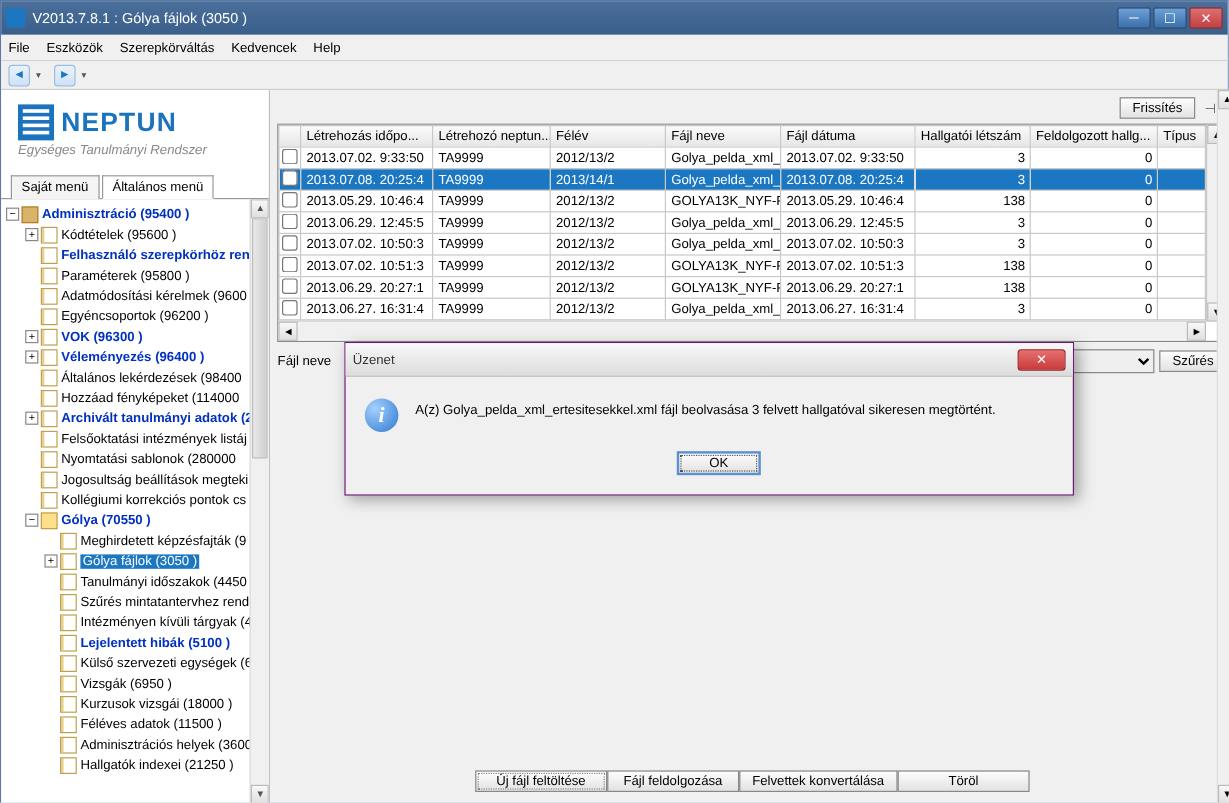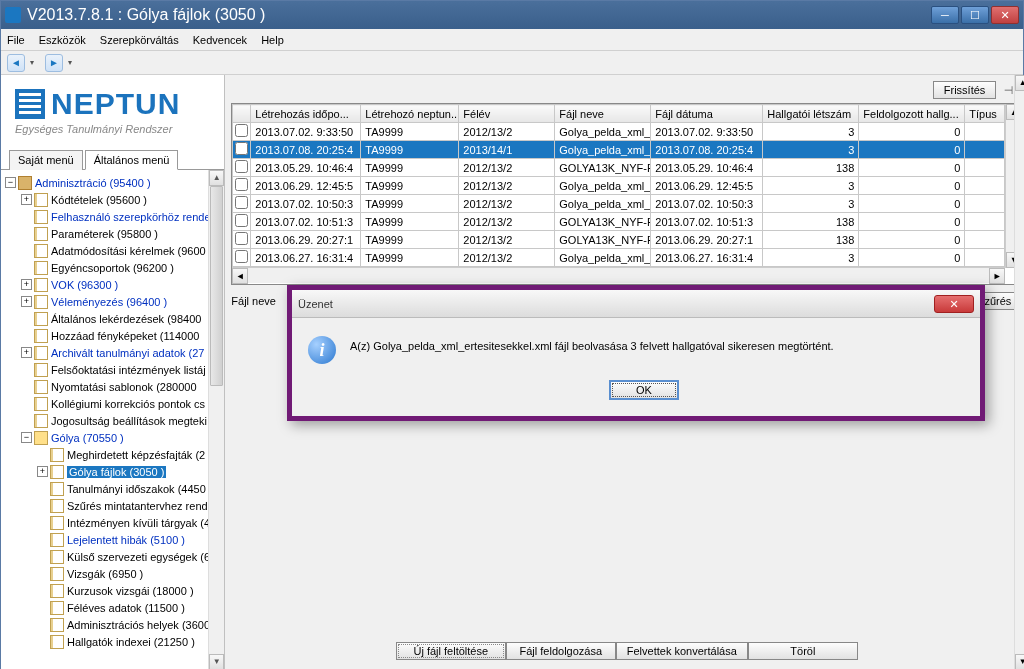--- a/index.html
+++ b/index.html
@@ -1,57 +1,57 @@
 <!DOCTYPE html>
 <html><head>
 <meta charset="utf-8">
 <style>
 * { box-sizing: border-box; font-family: Tahoma, sans-serif; font-size: 11px; }
 body { margin: 0; padding: 0; background: #fff; overflow: hidden; }
 
 .window { width: 1024px; height: 669px; border: 1px solid #5a7aa5; background: #f0f0f0; position: relative; }
 .titlebar { height: 28px; background: linear-gradient(#4a6f9b,#3a5f8b); display: flex; align-items: center; padding: 0 4px; color: #fff; }
 .titlebar .icon { width: 16px; height: 16px; background:#1b77c1; margin-right: 6px; border-radius:2px; }
-.titlebar .title { flex: 1; color:#fff; font-size:16px; }
+.titlebar .title { flex: 1; color:#fff; font-size:12px; }
 .titlebar .winbtns { display:flex; gap:2px; }
 .titlebar .winbtn { width:28px; height:18px; background: linear-gradient(#6fa0d8,#3a6fa8); border:1px solid #2a5080; border-radius:2px; display:flex; align-items:center; justify-content:center; color:#fff; font-size:11px; cursor:pointer;}
 .titlebar .winbtn.close { background: linear-gradient(#e07070,#c04040); border-color:#903030;}
 .menubar { height:22px; background:#f0f0f0; display:flex; align-items:center; padding: 0 6px; border-bottom:1px solid #d0d0d0;}
 .menubar span { margin-right:14px; cursor:default;}
 .toolbar { height:24px; background:#f0f0f0; display:flex; align-items:center; padding:0 6px; border-bottom:1px solid #d0d0d0;}
 .toolbar .tb { width:18px; height:18px; border:1px solid #9dbde0; background:linear-gradient(#eaf2fb,#cfe2f7); border-radius:3px; margin-right:2px; display:flex; align-items:center; justify-content:center; color:#1b77c1; font-size:10px; cursor:pointer;}
 .toolbar .dd { width:10px; height:18px; display:flex; align-items:center; justify-content:center; color:#555; font-size:8px; margin-right:8px;}
 
 .body { display:flex; height: calc(669px - 28px - 22px - 24px); }
 .left { width:250px; border-right:1px solid #c0c0c0; display:flex; flex-direction:column; background:#fff;}
 .logo { padding:12px 10px 6px 14px; }
 .logo .brand { display:flex; align-items:center; }
 .logo .mark { width:30px; height:30px; background:#1b73bd; margin-right:6px; display:inline-block; position:relative;}
 .logo .mark::before, .logo .mark::after { content:""; position:absolute; background:#fff; }
 .logo .mark::before { left:4px; right:4px; top:4px; height:3px; box-shadow:0 6px 0 #fff, 0 12px 0 #fff, 0 18px 0 #fff;}
-.logo .name { font-size:30px; font-weight:bold; color:#1b73bd; letter-spacing:1px;}
+.logo .name { font-size:22px; font-weight:bold; color:#1b73bd; letter-spacing:1px;}
 .logo .sub { color:#888; font-size:11px; margin-top:2px; font-style:italic;}
 
 .tabs { margin-top:8px; display:flex; border-bottom:1px solid #999; padding:0 8px;}
 .tab { padding:3px 8px; border:1px solid #999; border-bottom:none; background:#f4f4f4; margin-right:2px; cursor:pointer; position:relative; top:1px;}
 .tab.active { background:#fff; border-bottom:1px solid #fff;}
 
 .tree { flex:1; overflow:auto; padding:4px 2px 4px 0; position:relative;}
 .tree ul { list-style:none; margin:0; padding-left:16px;}
 .tree > ul { padding-left:4px;}
 .tree li { position:relative; padding:0; white-space:nowrap; }
 .tree .row { display:flex; align-items:center; height:17px; }
 .tree .exp { width:11px; height:11px; border:1px solid #888; font-size:9px; line-height:9px; text-align:center; margin-right:2px; background:#fff; cursor:pointer;}
 .tree .noexp { width:11px; margin-right:2px;}
 .tree .ico { width:14px; height:14px; margin-right:3px; display:inline-block; }
 .tree .ico.db { background:#d9b36a; border:1px solid #b08030;}
 .tree .ico.page { background:#fff; border:1px solid #c0a050; box-shadow:inset 2px 0 0 #e8d090;}
 .tree .ico.folder { background:#ffe08a; border:1px solid #c0a050;}
 .tree .lbl { color:#000; }
-.tree .lbl.link { color:#0030c0; }
+.tree .lbl.link { color:#0030c0;font-weight:bold; }
 .tree .sel { background:#1b77c1; color:#fff; padding:0 2px;}
 .tree-scrollbar { position:absolute; right:0; top:0; bottom:0; width:16px; background:#f0f0f0; border-left:1px solid #ddd;}
 .tree-scrollbar .btn { height:16px; background:linear-gradient(#f8f8f8,#e0e0e0); border:1px solid #bbb; text-align:center; font-size:8px; line-height:14px; color:#555;}
 .tree-scrollbar .thumb { position:absolute; top:16px; left:1px; right:1px; height:200px; background:linear-gradient(90deg,#e8e8e8,#d0d0d0); border:1px solid #bbb; border-radius:1px;}
 
 .right { flex:1; display:flex; flex-direction:column; padding:6px 8px 8px 6px; background:#f0f0f0; position:relative;}
 .toprow { display:flex; justify-content:flex-end; margin-bottom:4px; gap:8px;}
 .btn3d { border:1px solid #888; background:linear-gradient(#fdfdfd,#e2e2e2); padding:2px 10px; cursor:pointer; }
 .pinicon { width:18px; height:18px; display:flex; align-items:center; justify-content:center; color:#555;}
 
@@ -75,21 +75,21 @@
 
 .centerarea { flex:1; }
 
 .bottombar { display:flex; justify-content:center; padding:6px 0 2px 0;}
 .bottombar .btn3d { min-width:110px; text-align:center;}
 
 .right-vscroll { position:absolute; right:0; top:0; bottom:0; width:16px; background:#f0f0f0; border-left:1px solid #ddd;}
 .right-vscroll .arrow { height:16px; background:linear-gradient(#f8f8f8,#e0e0e0); border:1px solid #bbb; text-align:center; font-size:8px; line-height:14px;}
 
 .modal-backdrop { position:absolute; left:286px; top:284px; }
-.modal { width:698px; background:#f0f0f0; border:5px solid #701a75; box-shadow:4px 4px 12px rgba(0,0,0,0.35);}
+.modal { width:608px; background:#f0f0f0; border:1px solid #701a75; box-shadow:4px 4px 12px rgba(0,0,0,0.35);}
 .modal .mtitle { height:28px; background:linear-gradient(#f8f8f8,#dcdcdc); display:flex; align-items:center; padding:0 6px; border-bottom:1px solid #bbb;}
 .modal .mtitle .t { flex:1; color:#333;}
 .modal .mtitle .x { width:40px; height:18px; background:linear-gradient(#e67070,#c83a3a); border:1px solid #a02020; border-radius:3px; color:#fff; text-align:center; line-height:16px; font-size:11px; cursor:pointer;}
 .modal .mbody { padding:18px 16px 6px 16px; display:flex; gap:14px; align-items:flex-start;}
 .modal .info { width:28px; height:28px; border-radius:50%; background:radial-gradient(circle at 30% 30%, #a6d0ff, #2b78d0); color:#fff; font-weight:bold; font-size:18px; text-align:center; line-height:28px; font-family:Georgia,serif; font-style:italic;}
 .modal .msg { flex:1; color:#000; padding-top:4px;}
 .modal .mfoot { text-align:center; padding:10px 0 16px 16px;}
 .modal .mfoot .btn3d { min-width:70px; outline:1px dotted #555; outline-offset:-4px; border:2px solid #5a8fd0;}
 
 </style>
@@ -228,44 +228,44 @@
                   <div class="row">
                     <span class="noexp"></span>
                     <span class="ico page"></span>
                     <span class="lbl">Nyomtatási sablonok (280000</span>
                   </div>
                 </li>
                 <li>
                   <div class="row">
                     <span class="noexp"></span>
                     <span class="ico page"></span>
+                    <span class="lbl">Jogosultság beállítások megteki</span>
+                  </div>
+                </li>
+                <li>
+                  <div class="row">
+                    <span class="noexp"></span>
+                    <span class="ico page"></span>
                     <span class="lbl">Kollégiumi korrekciós pontok cs</span>
-                  </div>
-                </li>
-                <li>
-                  <div class="row">
-                    <span class="noexp"></span>
-                    <span class="ico page"></span>
-                    <span class="lbl">Jogosultság beállítások megteki</span>
                   </div>
                 </li>
               </ul>
             <ul>
               <li>
                 <div class="row">
                   <span class="exp">−</span>
                   <span class="ico folder"></span>
                   <span class="lbl link">Gólya (70550  )</span>
                 </div>
                 <ul id="golya-items">
                     <li>
                       <div class="row">
                         <span class="noexp"></span>
                         <span class="ico page"></span>
-                        <span class="lbl">Meghirdetett képzésfajták (2</span>
+                        <span class="lbl">Meghirdetett képzésfajták (9</span>
                       </div>
                     </li>
                     <li>
                       <div class="row">
                         <span class="exp">+</span>
                         <span class="ico page"></span>
                         <span class="lbl sel">Gólya fájlok (3050  )</span>
                       </div>
                     </li>
                     <li>

